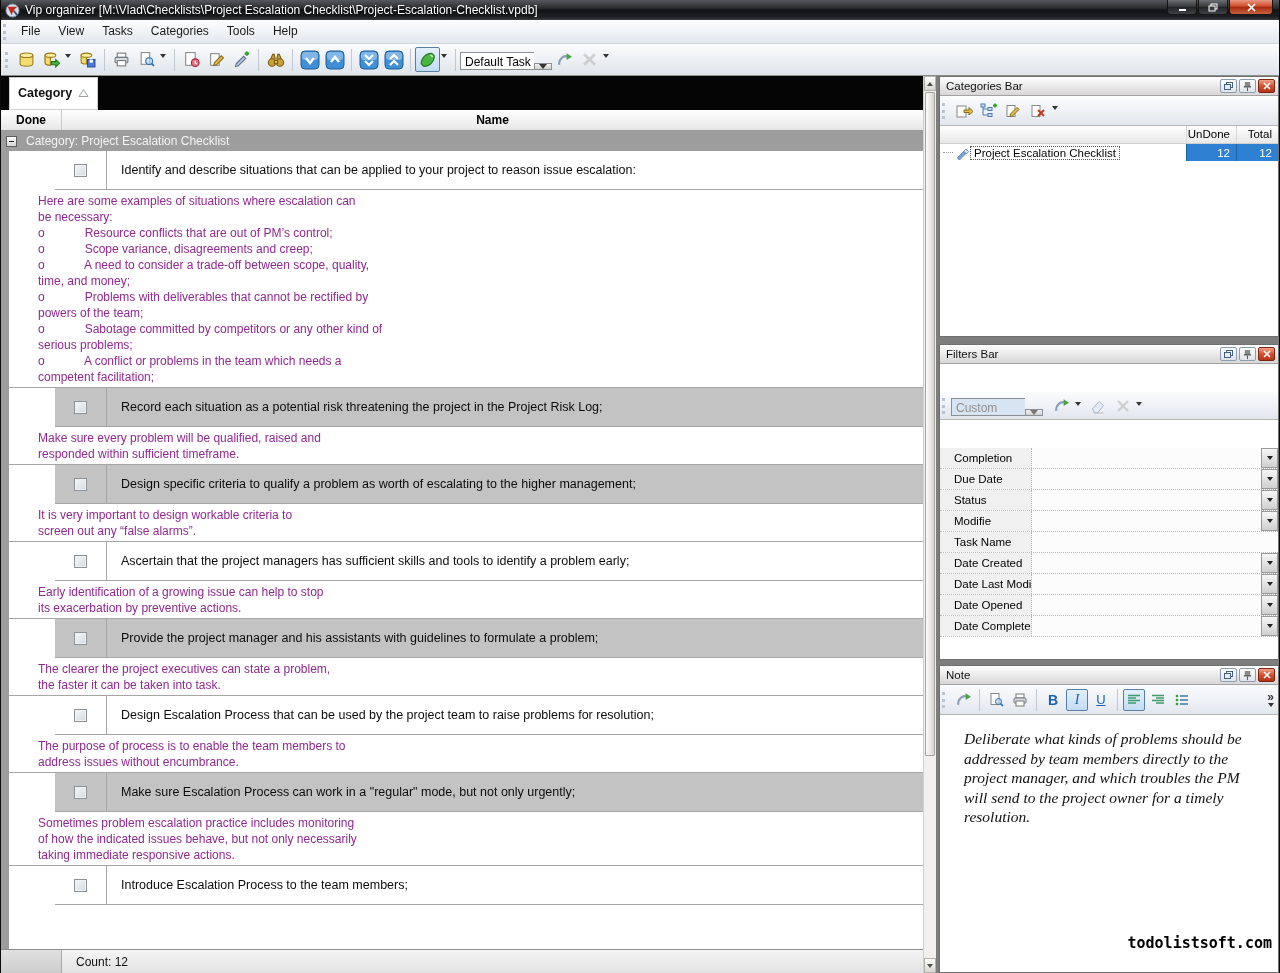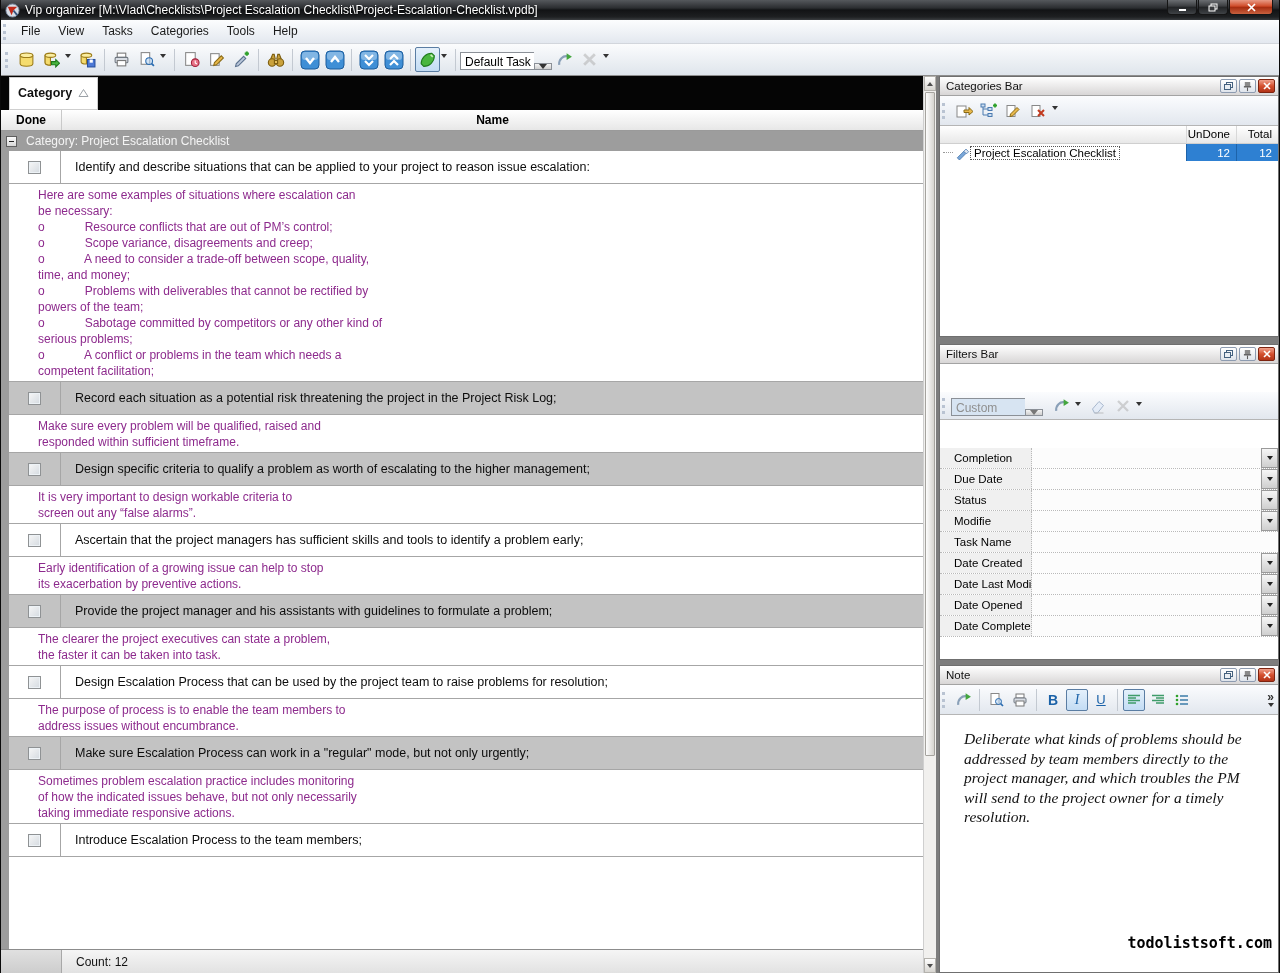--- a/index.html
+++ b/index.html
@@ -57,21 +57,21 @@
   .hdr-done { width:61px; text-align:center; line-height:20px; border-right:1px solid #c9c9c9; }
   .hdr-name { flex:1; text-align:center; line-height:20px; }
   .grouprow { height:20px; flex:0 0 20px; background:var(--group-gray); color:#f4f4f4; font-size:12px;
     display:flex; align-items:center; }
   .minusbox { width:11px; height:11px; background:linear-gradient(#fbfbfb,#d7d7d7); border:1px solid #5f5f5f;
     position:relative; margin:0 9px 0 5px; flex:0 0 11px; }
   .minusbox::after { content:''; position:absolute; left:2px; right:2px; top:4px; height:1px; background:#222; }
 
   #task-rows { flex:1; overflow:hidden; position:relative; background:#fff; padding-left:8px; }
   #task-rows::before { content:''; position:absolute; left:0; top:0; bottom:0; width:8px; background:var(--group-gray); }
-  .trow { height:33px; display:flex; border-bottom:1px solid #a6a6a6; background:#fff; }
+  .trow { height:39px; display:flex; border-bottom:1px solid #a6a6a6; background:#fff;margin-left:46px; }
   .trow.shaded { background:var(--shaded-row); }
   .cbcell { width:52px; flex:0 0 52px; border-right:1px solid #a6a6a6; display:flex; align-items:center; justify-content:center; }
   .checkbox { width:13px; height:13px; border:1px solid #8f9294; background:linear-gradient(135deg,#f7f7f7,#d4dae0);
     box-shadow:inset 0 0 0 1px #edf2f6; }
   .tname { flex:1; display:flex; align-items:center; padding-left:14px; font-size:12.5px; color:#0c0c0c; }
   .nrow { border-bottom:1px solid #a6a6a6; padding:3px 0 2px; background:#fff; }
   .ntext { white-space:pre-wrap; font-size:12px; line-height:16px; color:var(--note-purple); padding-left:29px; }
 
   .footer { height:24px; flex:0 0 24px; border-top:1px solid #8c8c8c; background:linear-gradient(#f5f5f5,#e2e2e2);
     display:flex; align-items:stretch; }

